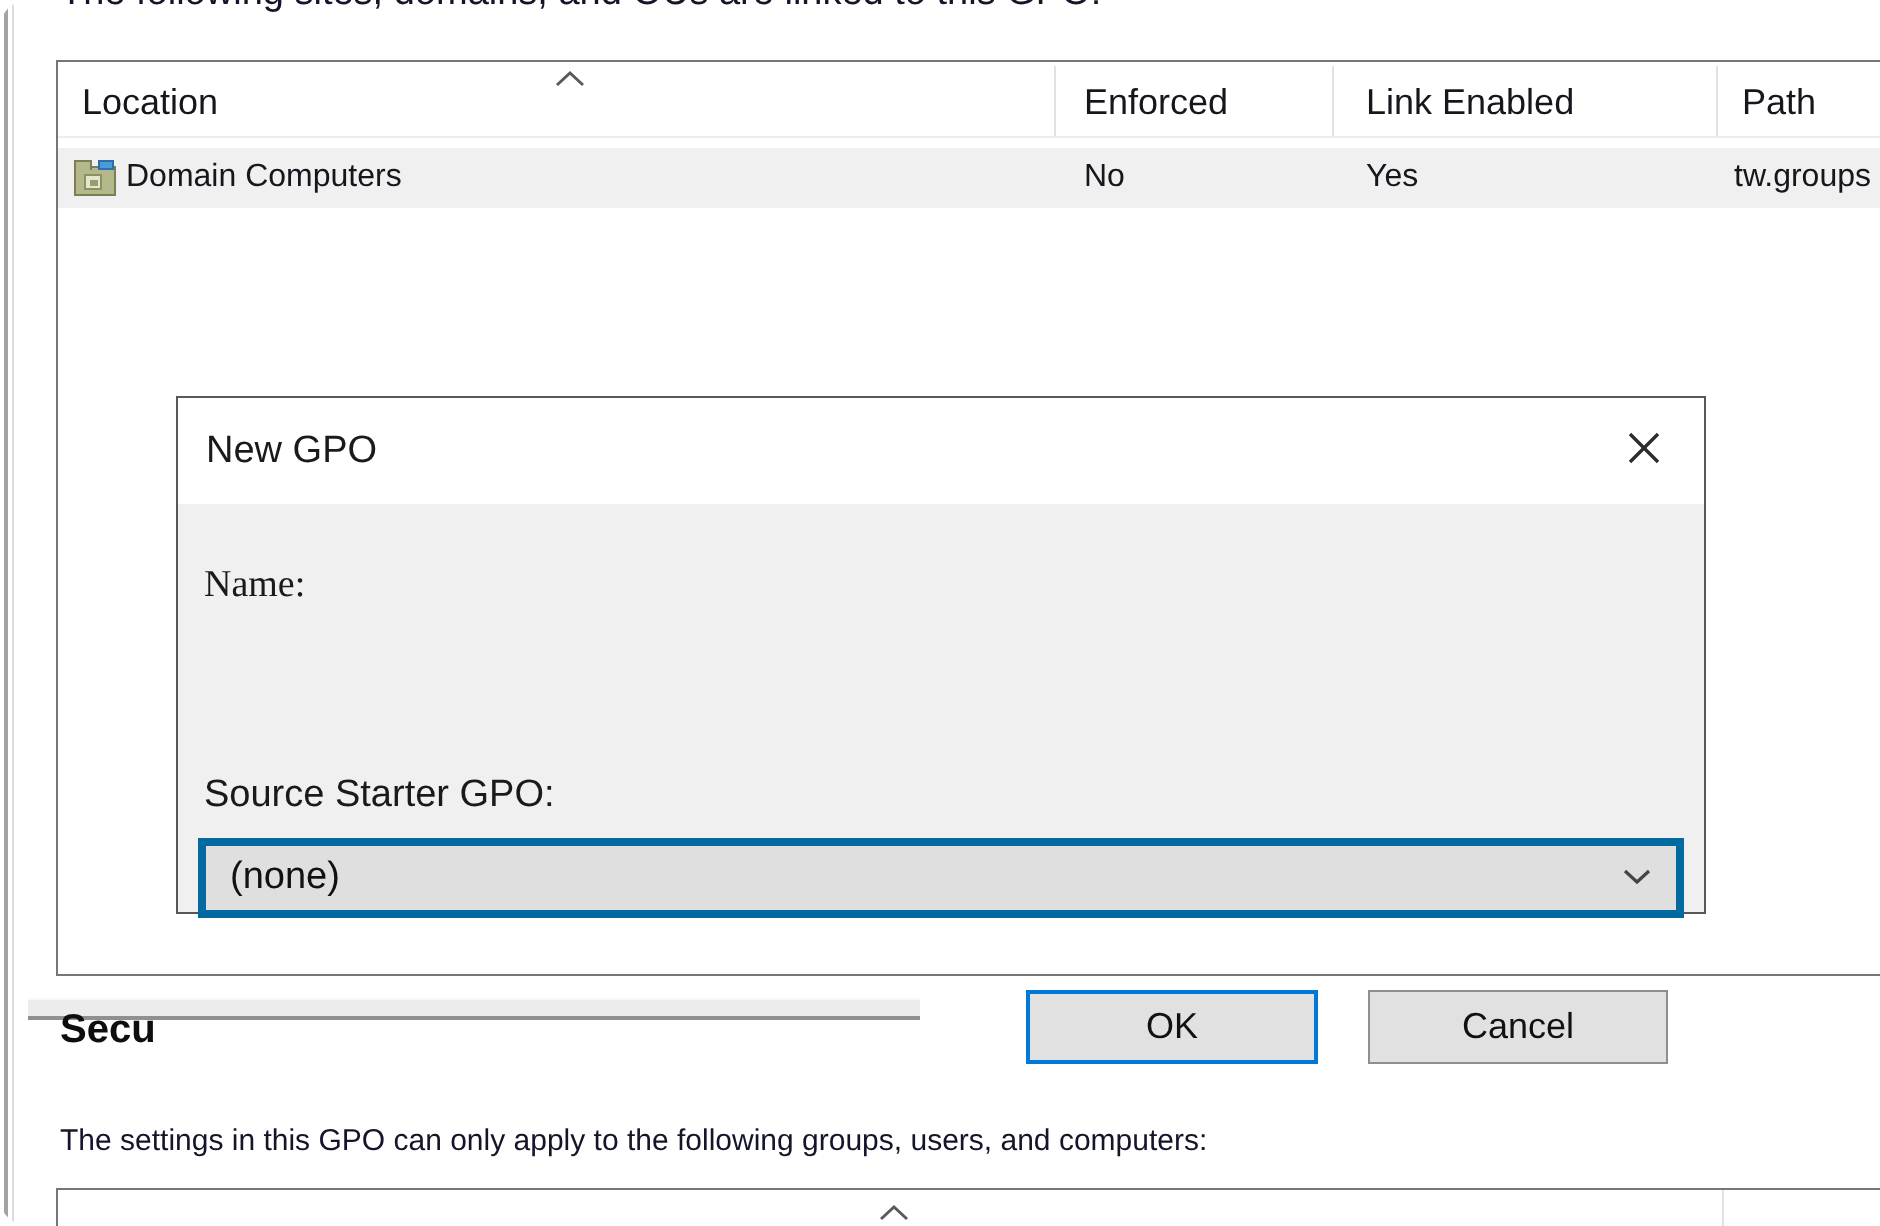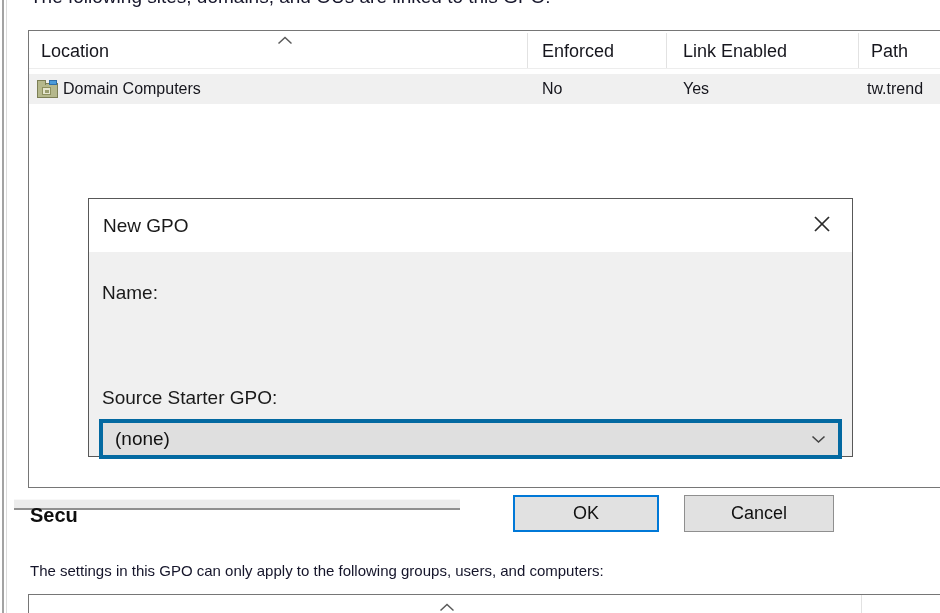--- a/index.html
+++ b/index.html
@@ -1,18 +1,18 @@
 <!DOCTYPE html>
 <html><head>
 <meta charset="utf-8">
 <style>
   * { margin:0; padding:0; box-sizing:border-box; }
   html,body { width:940px; height:613px; overflow:hidden; background:#fff;
               font-family:"Liberation Sans","DejaVu Sans",sans-serif; color:#1a1a1a; }
-  .screen { position:relative; width:940px; height:613px; background:#fff; overflow:hidden; }
+  .screen { position:relative; width:940px; height:613px; background:#fff; overflow:hidden;border-radius:14px; }
 
   
   .edge1 { position:absolute; left:2px; top:0; bottom:0; width:2px; background:#a3a3a3; }
   .edge2 { position:absolute; left:6px; top:0; bottom:0; width:1px; background:#dcdcdc; }
 
   
   .top-caption { position:absolute; left:30px; top:-14px; font-size:19px; line-height:22px;
                  color:#15152a; white-space:nowrap; }
 
   
@@ -57,21 +57,21 @@
   .dialog { position:absolute; left:88px; top:198px; width:765px; height:259px;
             border:1px solid #585858; background:#f0f0f0; }
   .titlebar { position:relative; height:53px; background:#fff; display:flex;
               align-items:center; }
   .dlg-title { padding-left:14px; font-size:19px; color:#1a1a1a; }
   .close-btn { position:absolute; right:12px; top:8px; width:36px; height:36px;
                background:transparent; border:none; display:flex; align-items:center;
                justify-content:center; cursor:pointer; }
   .dlg-body { position:relative; height:295px; }
   .fld-label { position:absolute; left:13px; font-size:19px; color:#1a1a1a; white-space:nowrap; }
-  .name-label { top:30px; }
+  .name-label { top:30px;font-family:Liberation Serif, serif; }
   .name-input { position:absolute; left:10px; top:62px; width:743px; height:40px;
                 border:2px solid #0078d7; background:#fff; font-family:inherit;
                 font-size:19px; color:#111; padding:0 8px; outline:none; }
   .source-label { top:135px; }
   .dropdown { position:absolute; left:10px; top:167px; width:743px; height:40px;
               background:#dfdfdf; border:4px solid #0369a1; display:flex;
               align-items:center; padding:0 12px; cursor:default; }
   .dd-value { font-size:19px; color:#111; flex:1; }
   .btn { position:absolute; top:243px; height:37px; background:#e1e1e1;
          font-family:inherit; font-size:18px; color:#111; cursor:pointer; }
@@ -109,21 +109,21 @@
         <span class="ou-body"></span>
           <span class="ou-tab"></span>
         <span class="ou-chip"></span>
         <span class="ou-inner">
             <span class="ou-dot"></span>
           </span>
       </span>
       <span class="cell" style="left:34px">Domain Computers</span>
       <span class="cell" style="left:513px">No</span>
       <span class="cell" style="left:654px">Yes</span>
-      <span class="cell" style="left:838px">tw.trend</span>
+      <span class="cell" style="left:838px">tw.groups</span>
     </div>
   </div>
 
   <div class="splitter"></div>
 
   <div class="sec-heading">Secu</div>
 
   <div class="sec-caption">The settings in this GPO can only apply to the following groups, users, and computers:</div>
 
   <div class="bottom-table">

